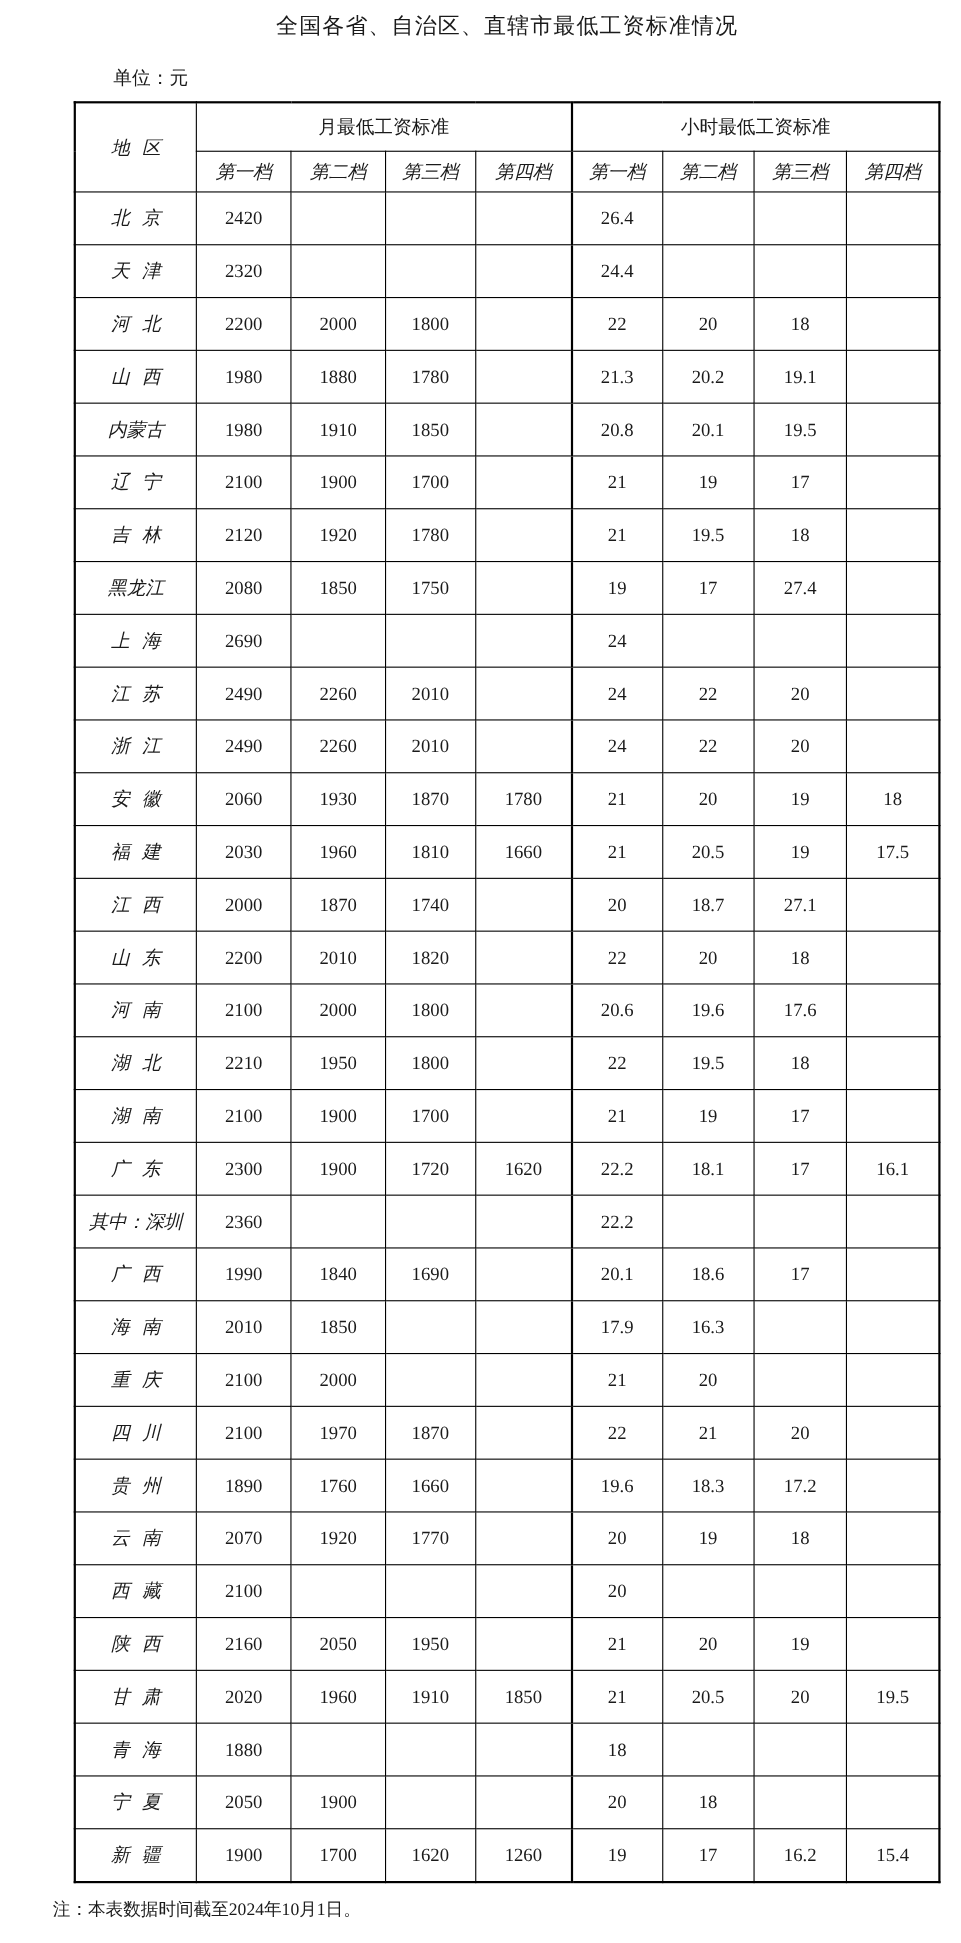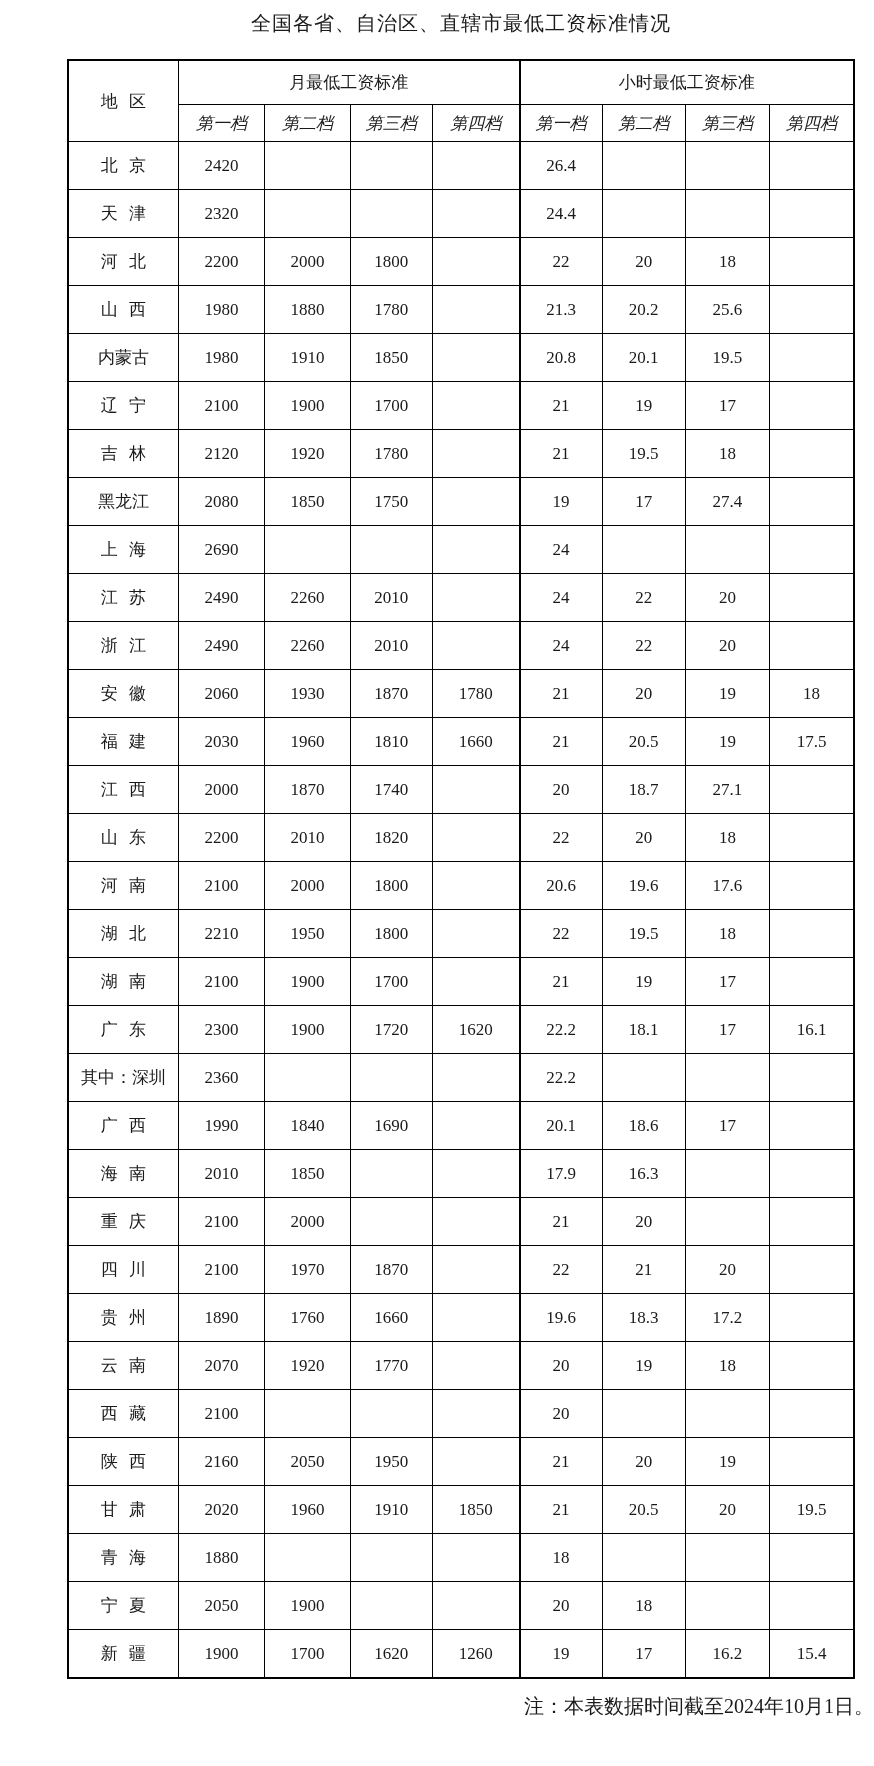--- a/index.html
+++ b/index.html
@@ -45,40 +45,41 @@
     font-weight: normal;
     padding: 0;
     color: #1a1a1a;
     overflow: hidden;
     white-space: nowrap;
   }
   tr.group-row th { height: 43px; }
   tr.tier-row th  { height: 36px; font-style: italic; }
   tbody td { height: 47px; }
   .hsec { border-left: 2px solid #000 !important; }
-  td.region, th.region-h { word-spacing: 7px; }
+  td.region, th.region-h { word-spacing: 7px; font-style: italic; }
   td.subregion {
     text-align: left;
     padding-left: 3px;
     font-size: 15.5px;
     word-spacing: 0;
   }
   .note {
-    text-align: right;
-    font-size: 20px;
+    text-align: left;
+    font-size: 16px;
     margin-top: 14px;
   }
 </style>
 </head>
 <body>
 
 <div class="page">
 
   <div class="title">全国各省、自治区、直辖市最低工资标准情况</div>
 
+  <div class="unit">单位：元</div>
 
   <table class="wage">
     <colgroup>
       <col style="width:110px">
       <col style="width:86px">
         <col style="width:85px">
         <col style="width:82px">
         <col style="width:87px">
       <col style="width:82px">
         <col style="width:83px">
@@ -137,21 +138,21 @@
           <td></td>
         </tr>
         <tr>
           <td class="region">山 西</td>
           <td>1980</td>
           <td>1880</td>
           <td>1780</td>
           <td></td>
           <td class="hsec">21.3</td>
           <td>20.2</td>
-          <td>25.6</td>
+          <td>19.1</td>
           <td></td>
         </tr>
         <tr>
           <td class="region">内蒙古</td>
           <td>1980</td>
           <td>1910</td>
           <td>1850</td>
           <td></td>
           <td class="hsec">20.8</td>
           <td>20.1</td>

